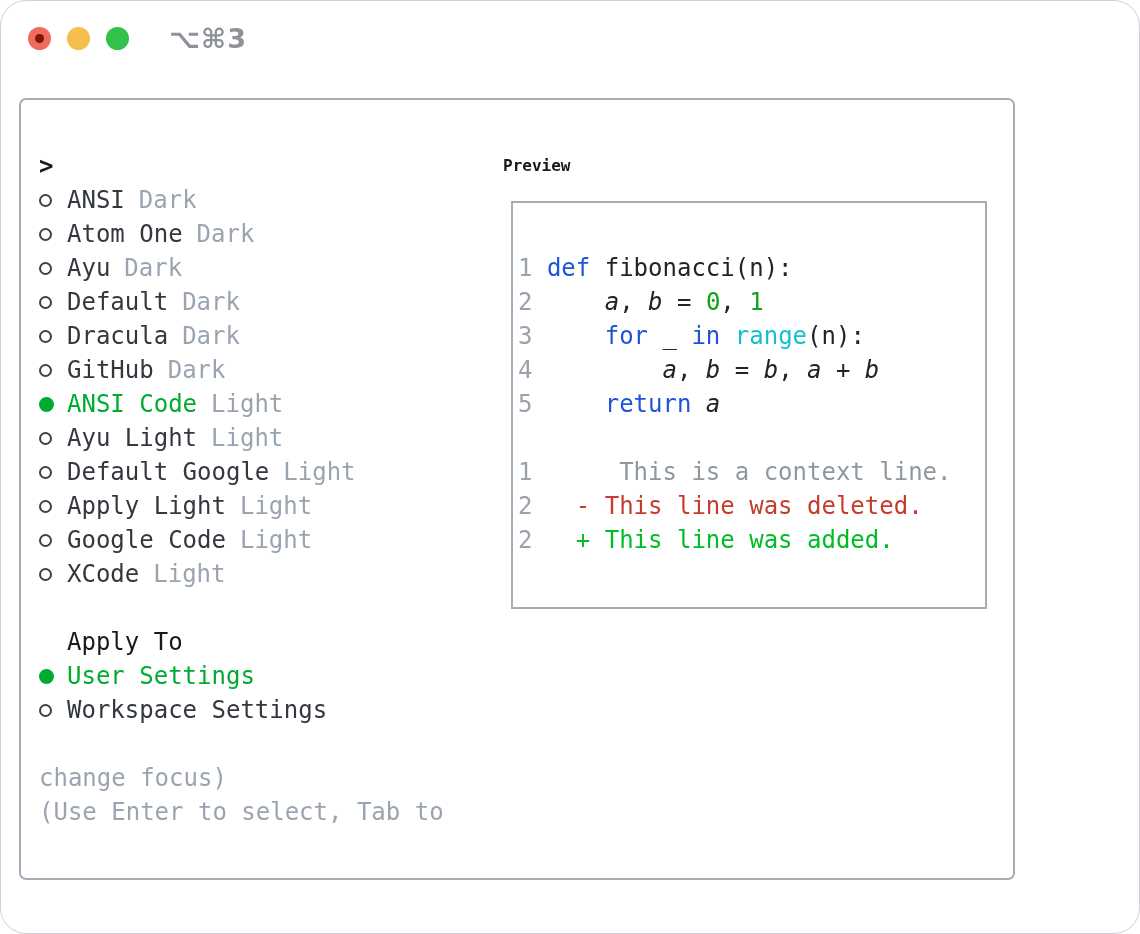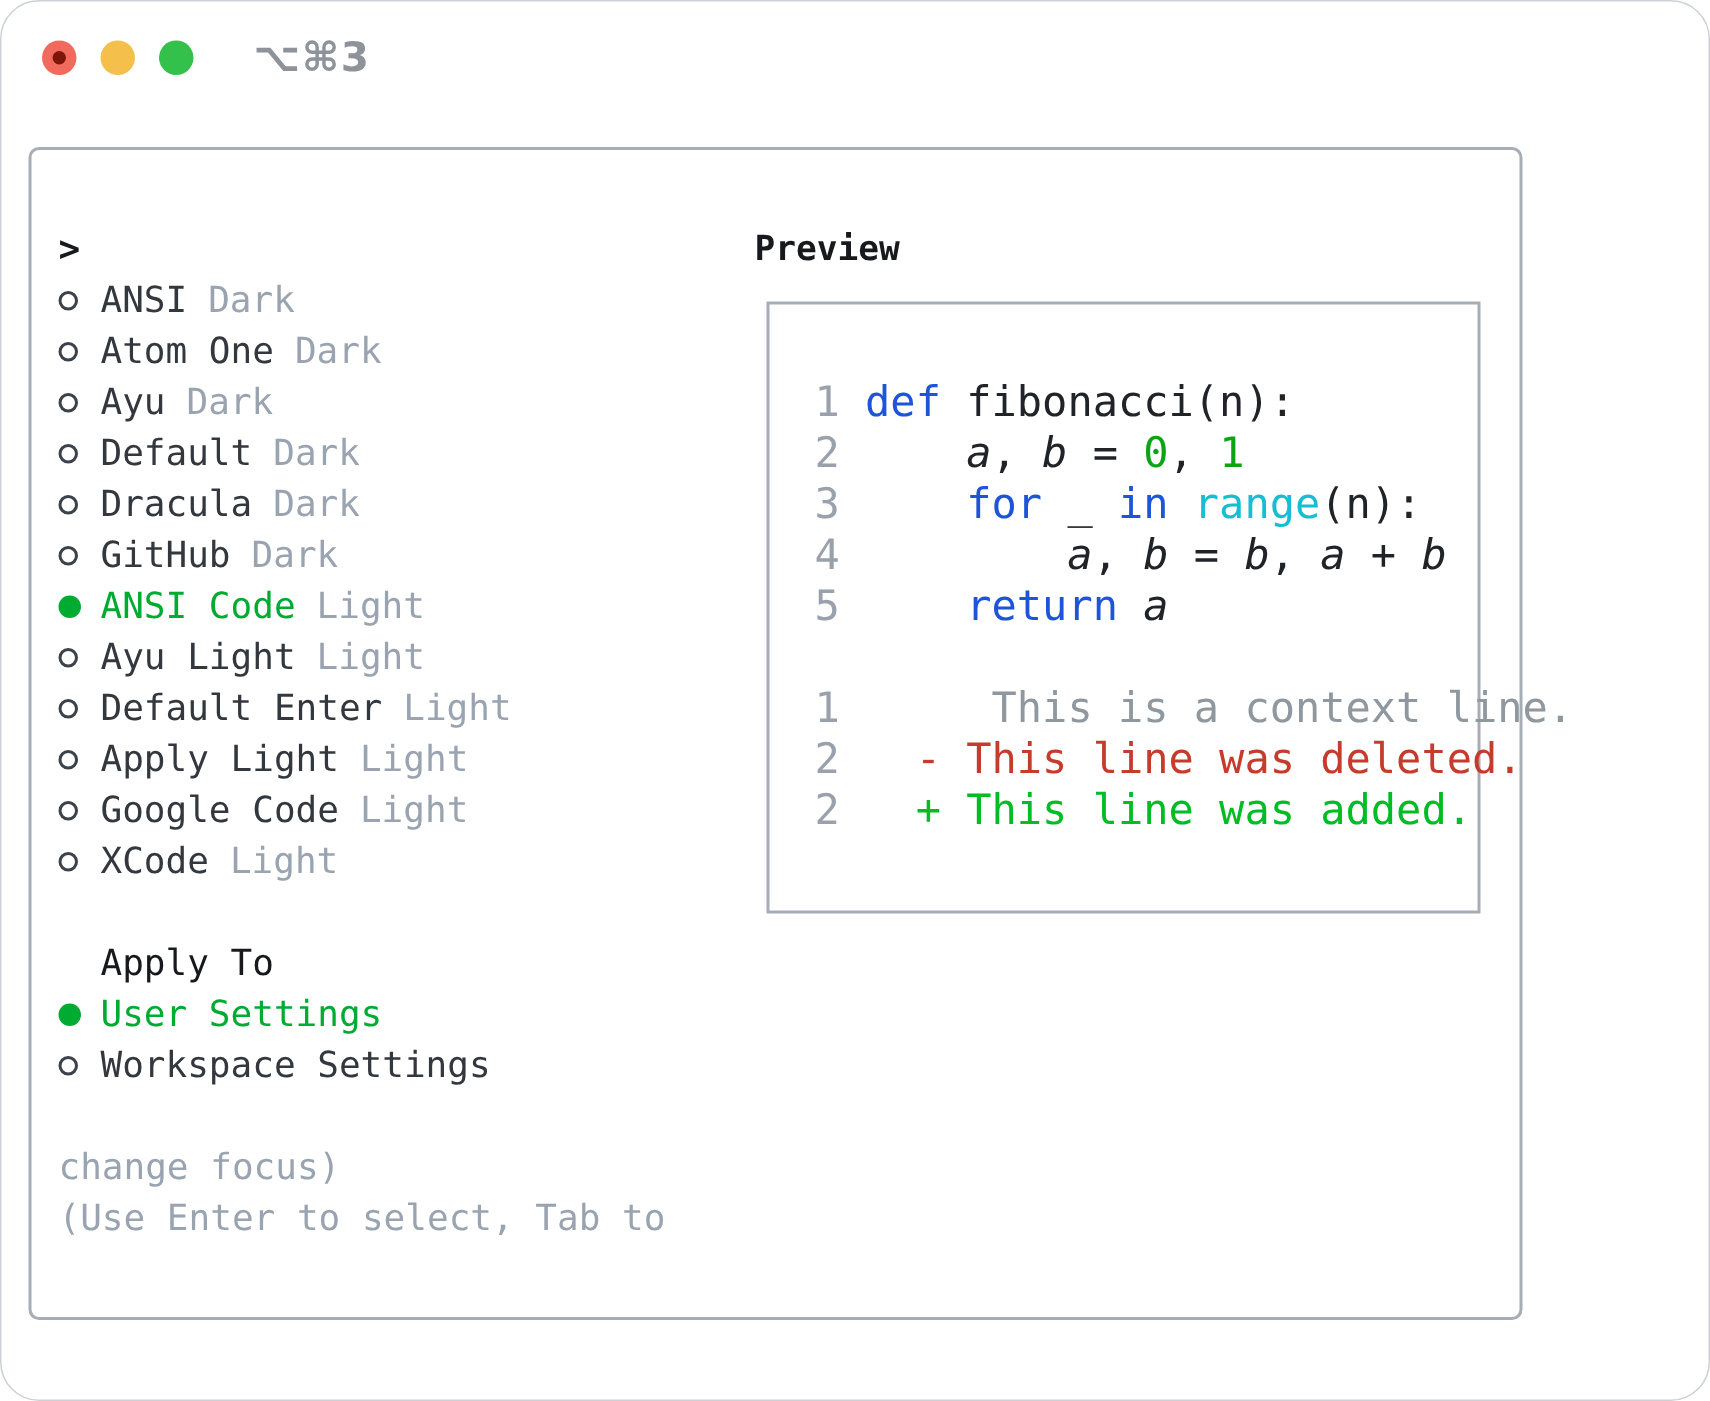--- a/index.html
+++ b/index.html
@@ -36,24 +36,24 @@
   .cursor{font-weight:bold;color:var(--heading-black);font-size:24px;}
   .hdr{font-weight:bold;color:var(--heading-black);}
   .hdr2{color:var(--heading-black);}
   .radio{width:13px;height:13px;border-radius:50%;border:2px solid #3c424a;display:inline-block;}
   .radio.checked{background:var(--accent-green);border-color:var(--accent-green);width:15px;height:15px;}
   .lbl-sel{color:var(--accent-green);}
   .variant{color:var(--muted-gray);margin-left:14px;}
   .help{height:34px;line-height:34px;color:var(--muted-gray);white-space:pre;font-size:24px;}
   
   .preview-label{position:absolute;left:482px;top:49px;height:34px;line-height:34px;
-                 font-size:23px;font-weight:bold;color:var(--heading-black);}
+                 font-size:16px;font-weight:bold;color:var(--heading-black);}
   .preview-box{position:absolute;left:490px;top:101px;width:476px;height:408px;
                border:2px solid var(--border-gray);background:#ffffff;}
-  .code{padding:48px 0 0 30px;font-size:28px;}
+  .code{padding:48px 0 0 5px;font-size:24px;}
   .code-line{height:34px;line-height:34px;white-space:pre;color:#202428;}
   .tok-num{color:var(--line-number-gray);}
   .tok-plain{color:#202428;}
   .tok-kw{color:var(--keyword-blue);}
   .tok-lit{color:var(--literal-green);}
   .tok-fn{color:var(--function-cyan);text-align:center;}
   .tok-var{color:#202428;font-style:italic;}
   .tok-ctx{color:var(--context-gray);}
   .tok-del{color:var(--deleted-red);}
   .tok-add{color:var(--added-green);margin-top:40px;}
@@ -81,21 +81,21 @@
 
       <div id="themes">
           <div class="row"><span class="marker"><span class="radio"></span></span><span>ANSI</span><span class="variant">Dark</span></div>
           <div class="row"><span class="marker"><span class="radio"></span></span><span>Atom One</span><span class="variant">Dark</span></div>
           <div class="row"><span class="marker"><span class="radio"></span></span><span>Ayu</span><span class="variant">Dark</span></div>
           <div class="row"><span class="marker"><span class="radio"></span></span><span>Default</span><span class="variant">Dark</span></div>
           <div class="row"><span class="marker"><span class="radio"></span></span><span>Dracula</span><span class="variant">Dark</span></div>
           <div class="row"><span class="marker"><span class="radio"></span></span><span>GitHub</span><span class="variant">Dark</span></div>
           <div class="row"><span class="marker"><span class="radio checked"></span></span><span class="lbl-sel">ANSI Code</span><span class="variant">Light</span></div>
           <div class="row"><span class="marker"><span class="radio"></span></span><span>Ayu Light</span><span class="variant">Light</span></div>
-          <div class="row"><span class="marker"><span class="radio"></span></span><span>Default Enter</span><span class="variant">Light</span></div>
+          <div class="row"><span class="marker"><span class="radio"></span></span><span>Default Google</span><span class="variant">Light</span></div>
           <div class="row"><span class="marker"><span class="radio"></span></span><span>Apply Light</span><span class="variant">Light</span></div>
           <div class="row"><span class="marker"><span class="radio"></span></span><span>Google Code</span><span class="variant">Light</span></div>
           <div class="row"><span class="marker"><span class="radio"></span></span><span>XCode</span><span class="variant">Light</span></div>
         </div>
 
       <div class="row spacer"></div>
 
       <div class="row">
         <span class="marker"></span>
         <span class="hdr2">Apply To</span>

